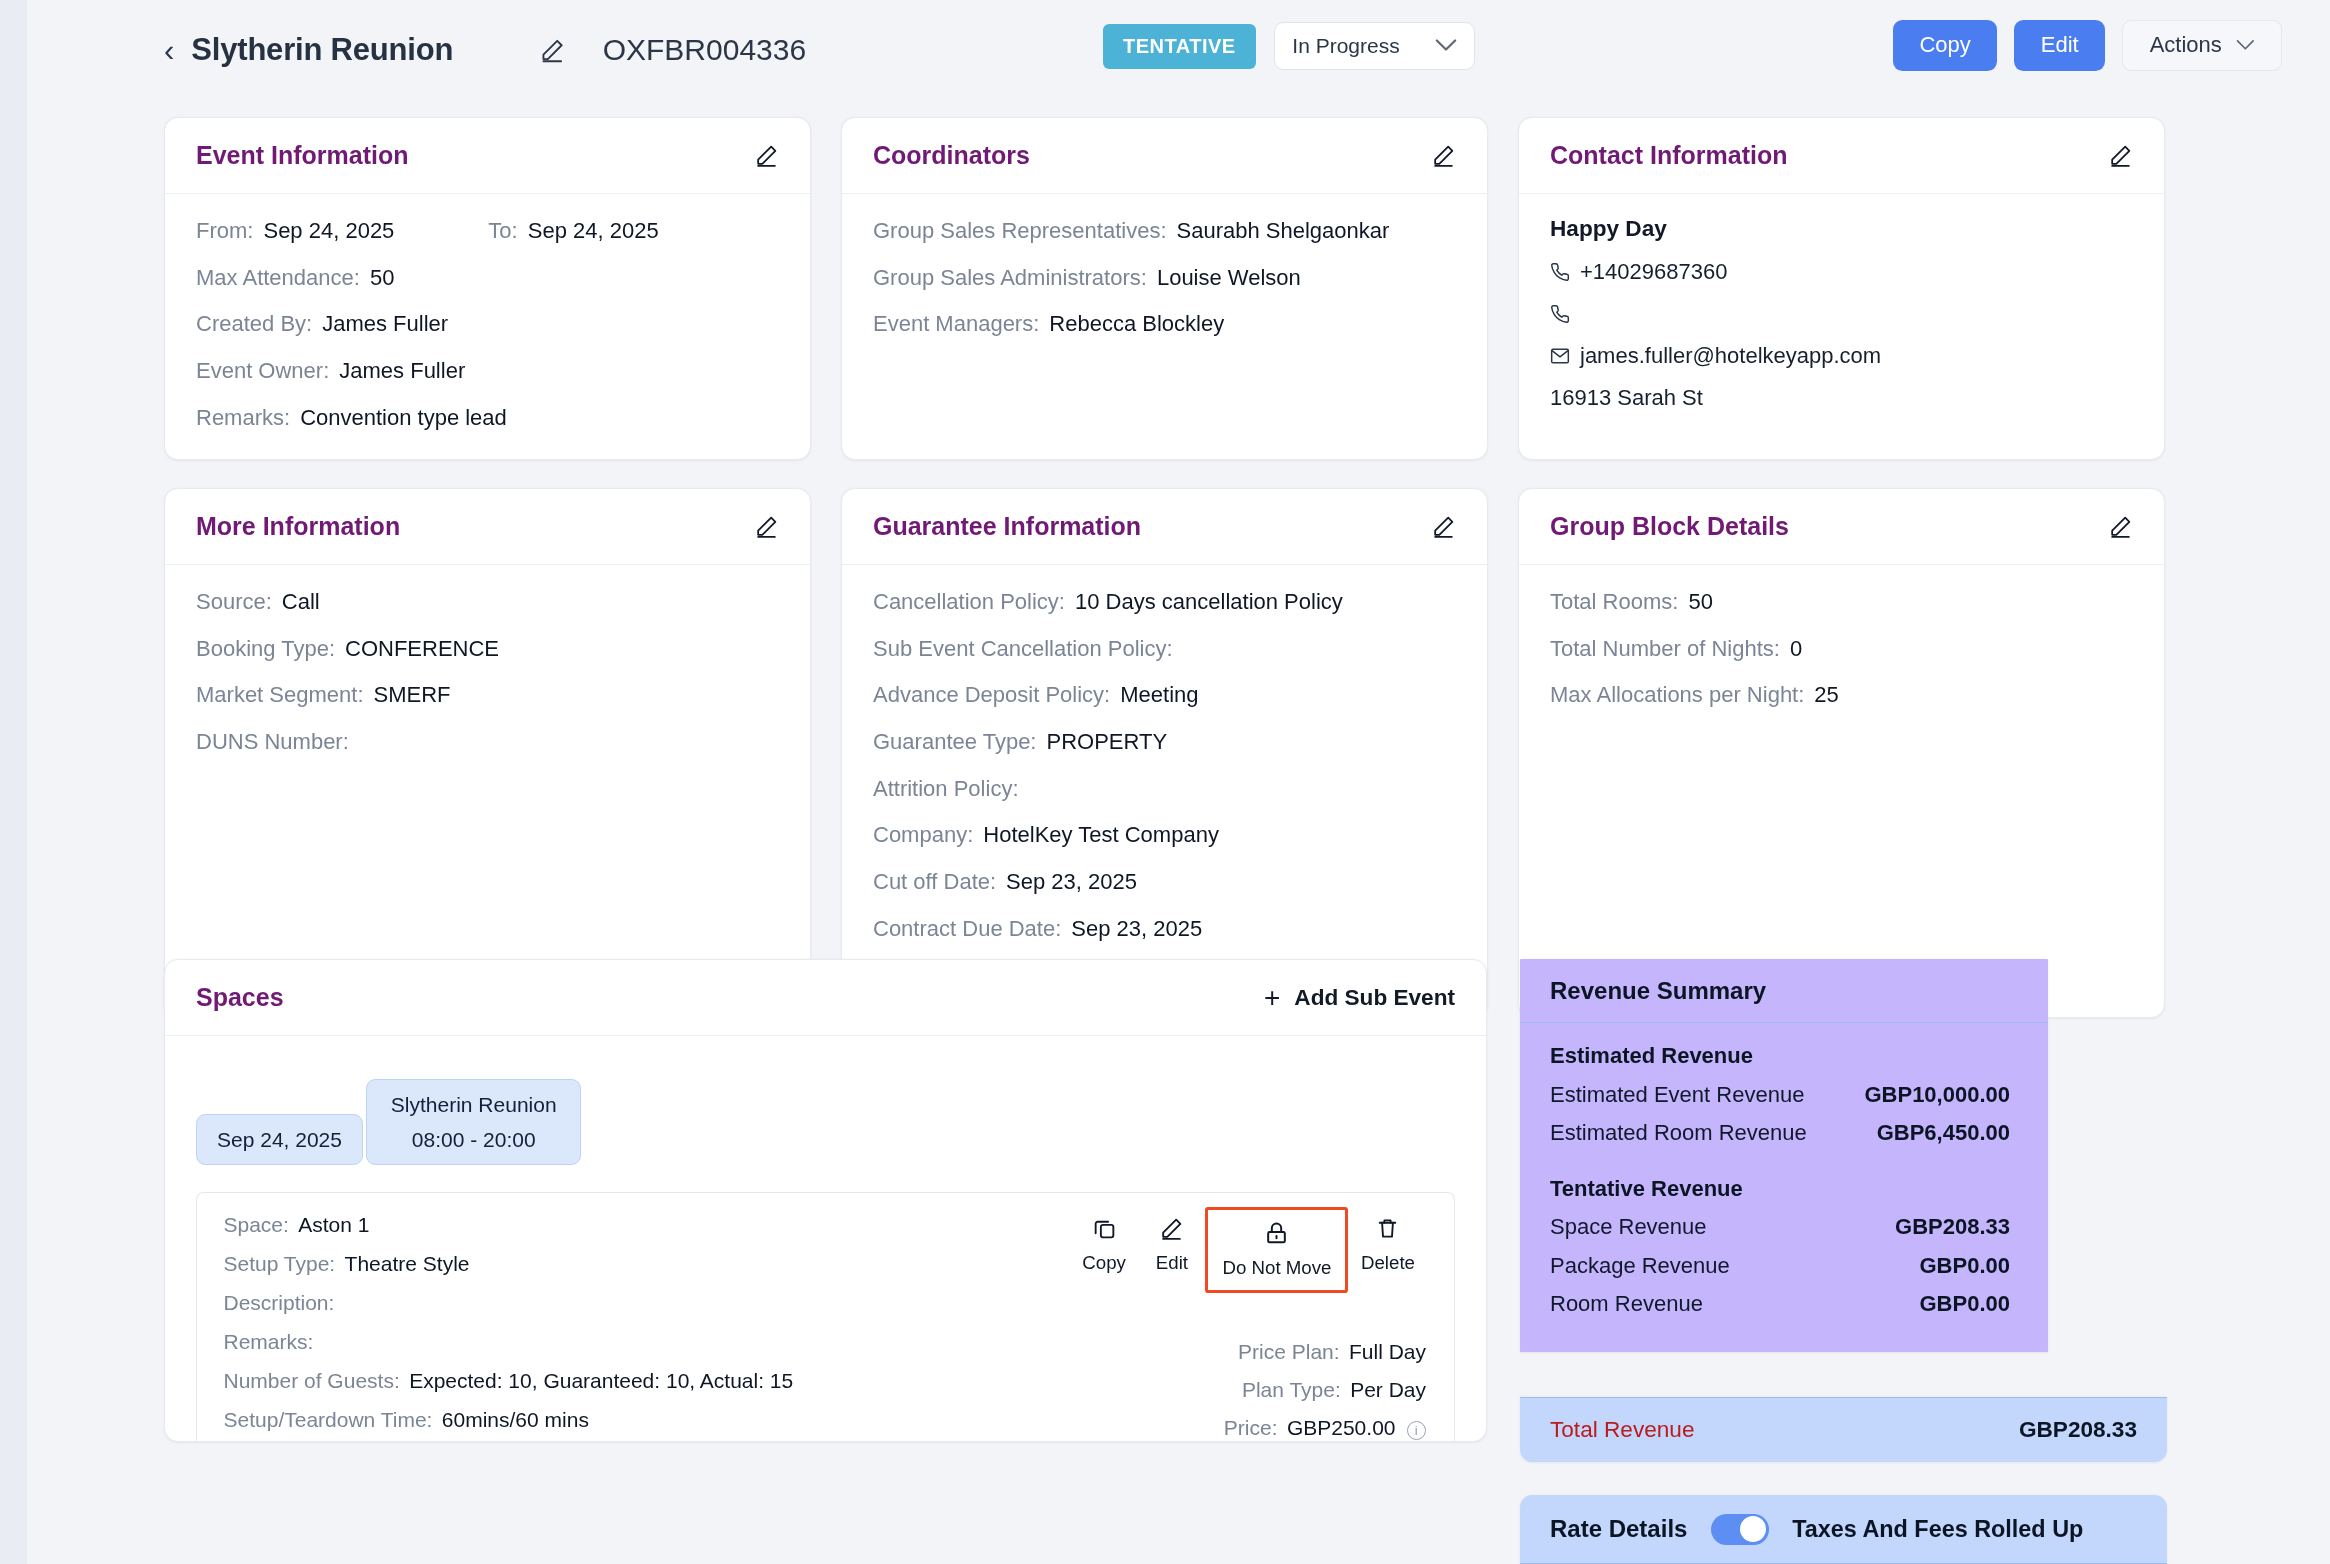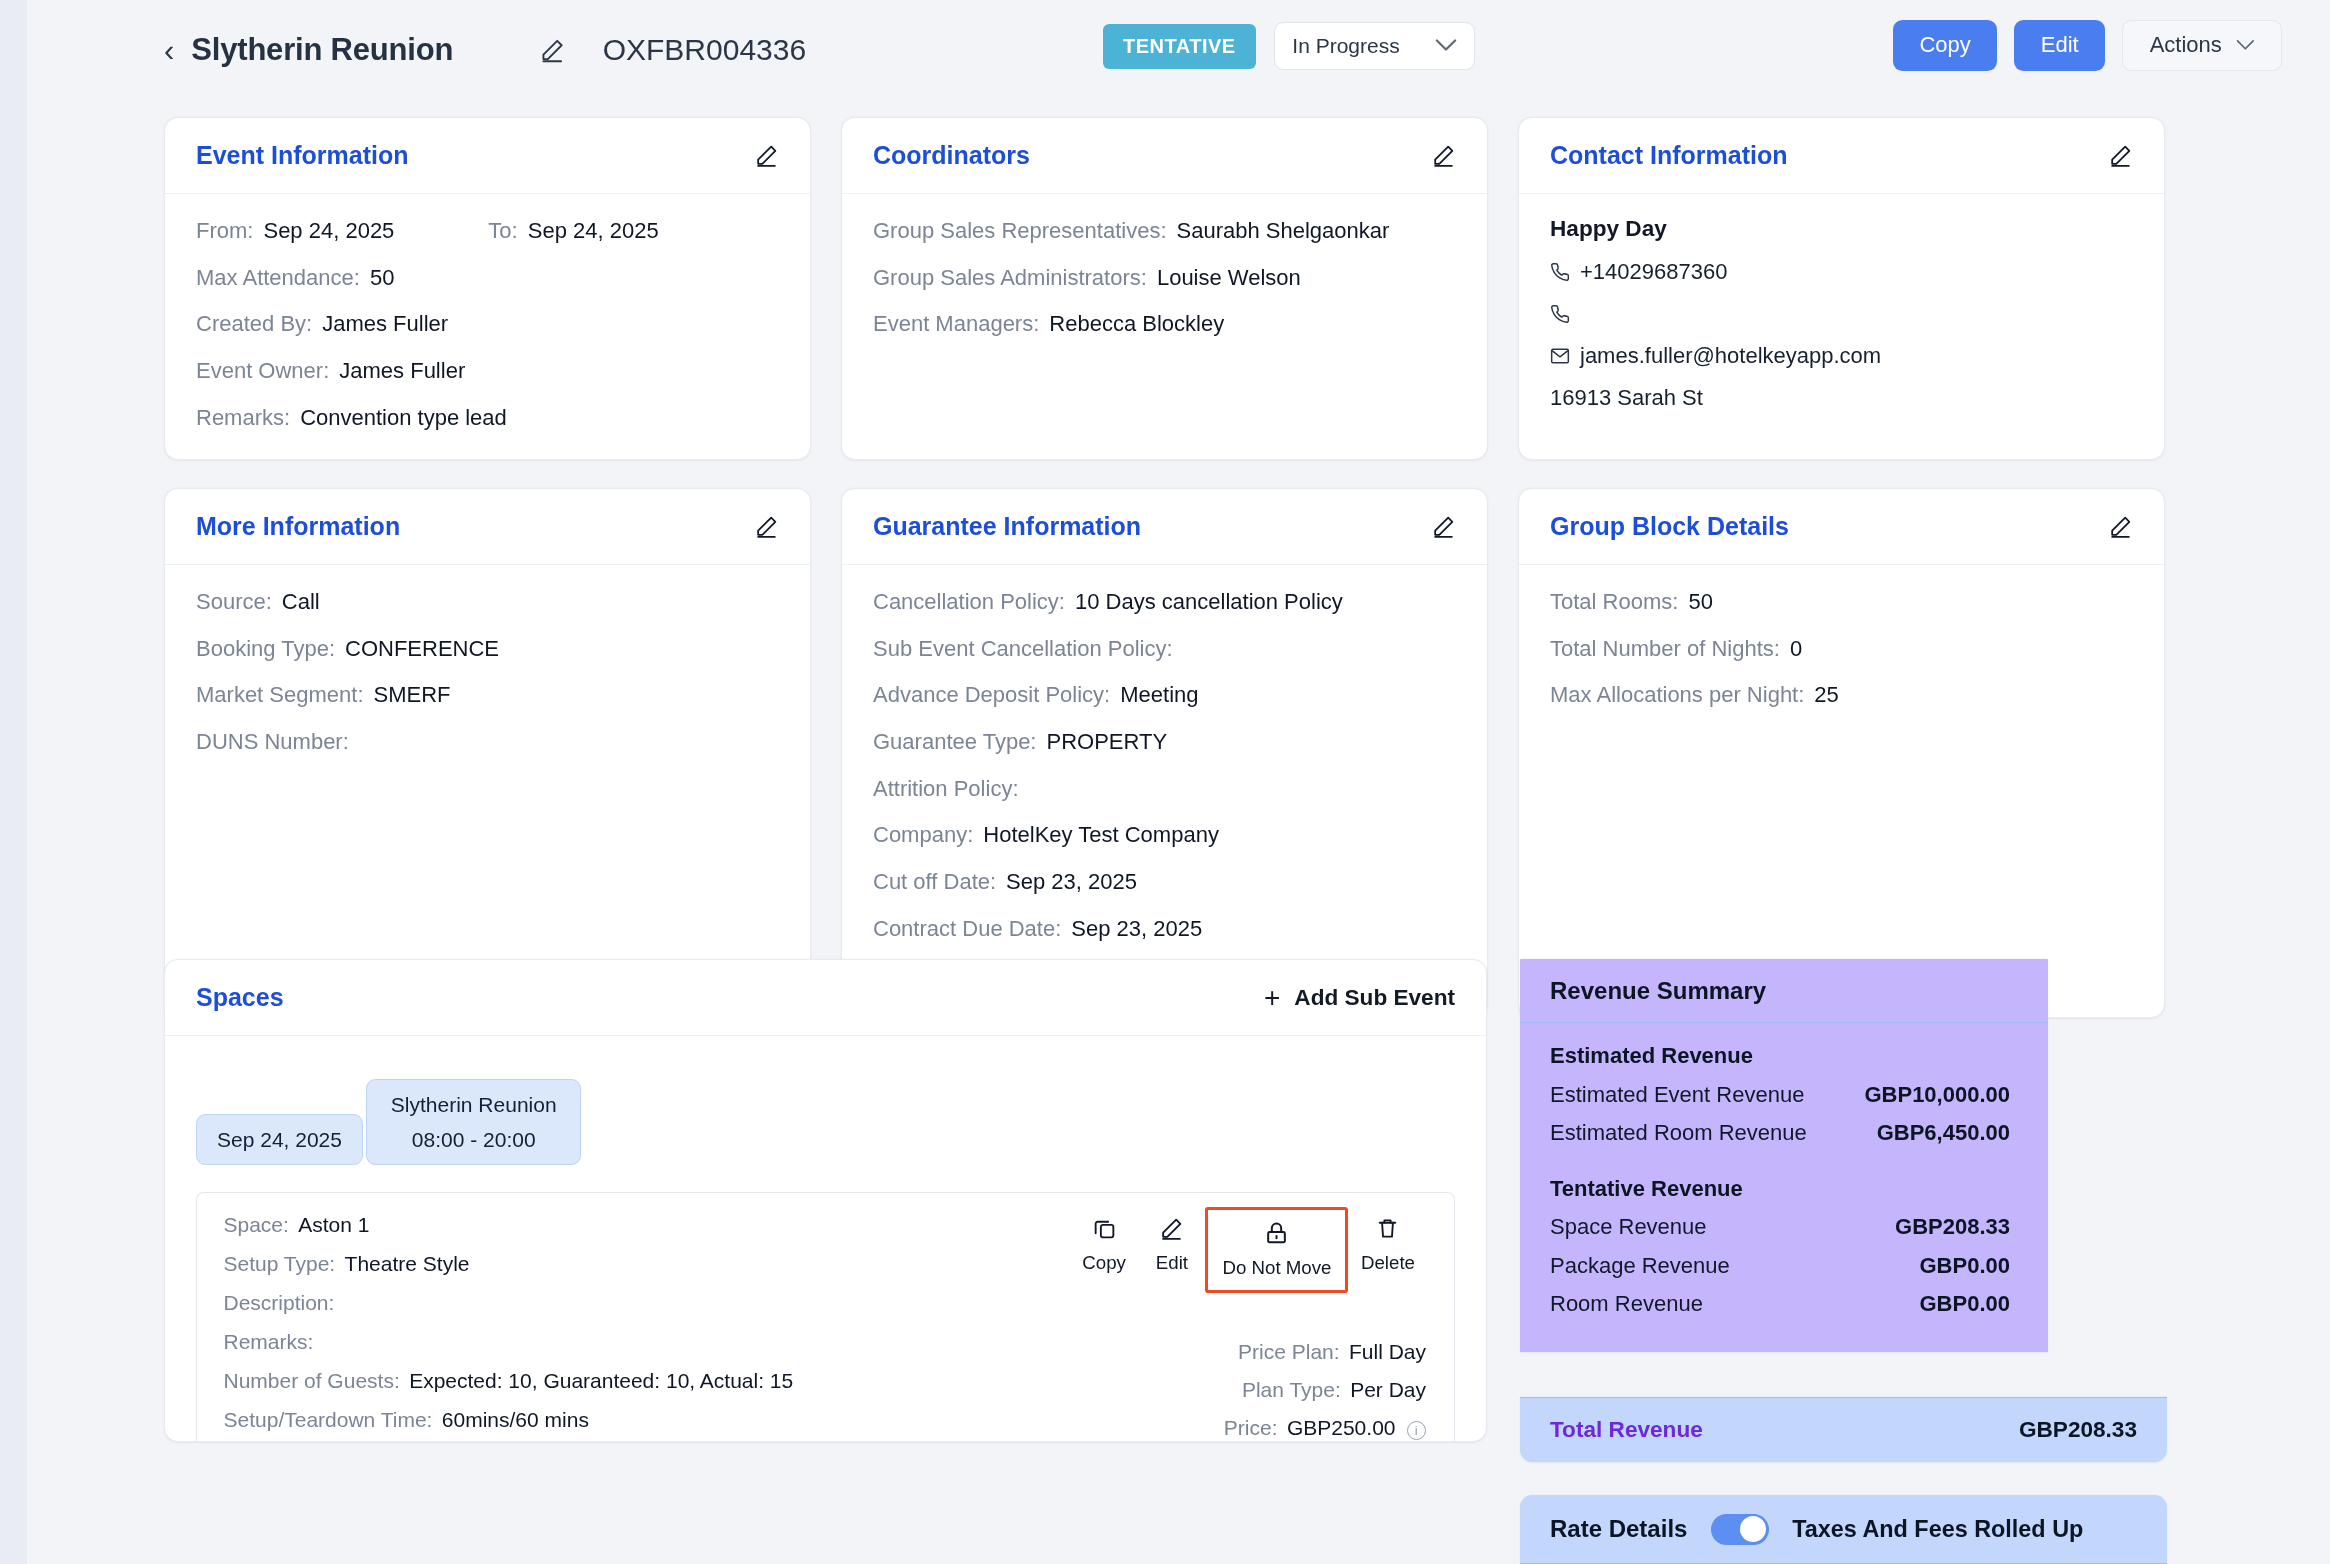--- a/index.html
+++ b/index.html
@@ -59,21 +59,21 @@
   }
   .card {
     background: #fff; border-radius: 14px; border: 0.8px solid #e7eaf0;
     box-shadow: 0 0.8px 2.3px rgba(16,24,40,.06);
     overflow: hidden; display: flex; flex-direction: column;
   }
   .card-head {
     height: 76px; display: flex; align-items: center; justify-content: space-between;
     padding: 0 31px; border-bottom: 0.8px solid #eceff4;
   }
-  .card-title { font-size: 25px; font-weight: 700; color: #1d4ed8; text-align: center; }
+  .card-title { font-size: 25px; font-weight: 700; color: #701a75; text-align: center; }
   .edit-icon { cursor: pointer; display: flex; align-items: center; }
   .card-body { padding: 22px 31px 26.5px 31px; }
 
   .row { display: flex; align-items: baseline; margin-bottom: 17px; font-size: 22px; line-height: 1.35; }
   .row:last-child { margin-bottom: 0; }
   .lbl { color: #7b8595; font-weight: 400; white-space: nowrap; }
   .val { color: #0f1726; font-weight: 500; margin-left: 10px; }
   .row.two { justify-content: flex-start; }
   .spacer-to { margin-left: 94px; }
 
@@ -146,21 +146,21 @@
   .rev-line .n { color: #10192a; }
   .rev-line .v { color: #0c1524; font-weight: 700; }
   .rev-gap { height: 17px; }
 
   .rev-total {
     position: absolute; left: 1520px; top: 1397px; width: 647px; height: 65px;
     background: #c3d6fb; border-radius: 0 0 12.5px 12.5px; border-top: 1.6px solid #9dbcf4;
     display: flex; align-items: center; justify-content: space-between; padding: 0 30px;
     box-shadow: 0 0.8px 2.3px rgba(16,24,40,.07);
   }
-  .rev-total .n { font-size: 22.6px; font-weight: 700; color: #6d28d9; }
+  .rev-total .n { font-size: 22.6px; font-weight: 400; color: #b91c1c; }
   .rev-total .v { font-size: 22.6px; font-weight: 700; color: #0c1524; }
 
   .rate-card {
     position: absolute; left: 1520px; top: 1495px; width: 647px;
     background: #c3d6fb; border-radius: 12.5px 12.5px 0 0; overflow: hidden;
     box-shadow: 0 0.8px 2.3px rgba(16,24,40,.07);
   }
   .rate-head { height: 69px; display: flex; align-items: center; padding: 0 30px; gap: 23.4px; border-bottom: 1.6px solid #9dbcf4; }
   .rate-t { font-size: 24px; font-weight: 700; color: #0c1524; }
   .toggle {

